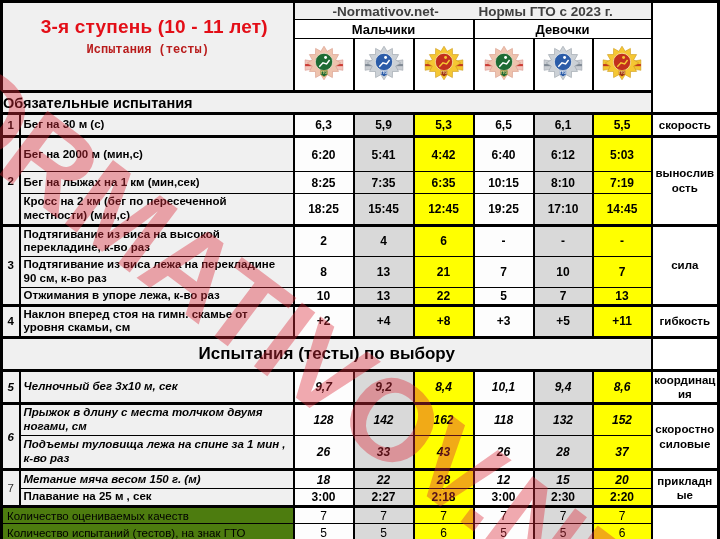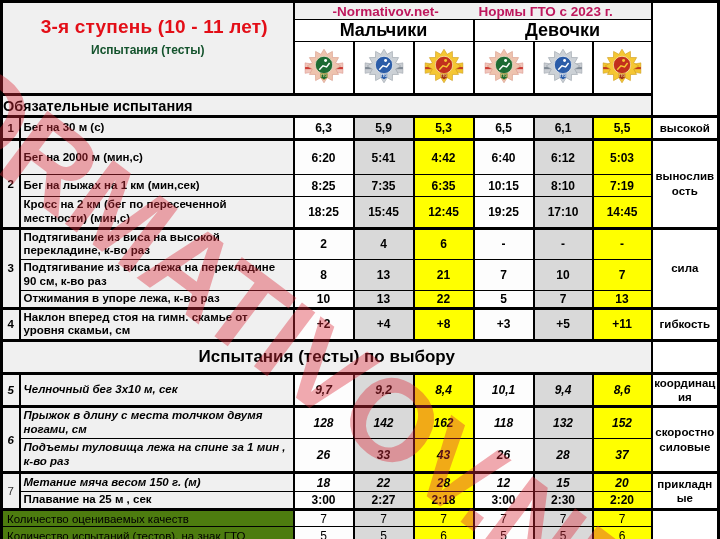--- a/index.html
+++ b/index.html
@@ -23,25 +23,25 @@
     border-left-width: 2px;
     border-right-width: 2px;
     vertical-align: middle;
     overflow: hidden;
     color: #000;
   }
   tr.tk td { border-top-width: 3px; }
   
   td.stage-cell { background:#f0f0f0; text-align:center; vertical-align:top; padding-top:13px; }
   .stage-title { color:#e30e17; font-weight:bold; font-size:19px; letter-spacing:0.2px;margin-left:13px; }
-  .stage-subtitle { color:#14532d; font-weight:bold; font-size:12px; margin-top:5px; }
+  .stage-subtitle { color:#b91c1c; font-weight:bold; font-size:12px; margin-top:5px;font-family:Liberation Mono, monospace; }
   td.site-header { background:#f0f0f0; }
   .site-header-inner { display:flex; justify-content:space-around; align-items:center; padding:0 18px; }
-  .site-header-inner span { color:#be185d; font-weight:bold; font-size:13.5px; white-space:nowrap; }
-  td.gender { background:#fff; text-align:center; font-weight:bold; font-size:18px; }
+  .site-header-inner span { color:#404040; font-weight:bold; font-size:13.5px; white-space:nowrap; }
+  td.gender { background:#fff; text-align:center; font-weight:bold; font-size:13px; }
   td.badge-cell { background:#fff; text-align:center; vertical-align:middle; padding:2px 0; }
   td.empty-top, td.empty-bottom { background:#fff; }
   
   td.sec1 { background:#f0f0f0; text-align:left; font-weight:bold; font-size:14.5px; }
   td.sec2 { background:#f0f0f0; text-align:center; font-weight:bold; font-size:17px; }
   
   td.num { background:#f0f0f0; text-align:center; font-weight:bold; font-size:11.5px; }
   td.num.light { font-weight:normal; color:#333; }
   td.name { background:#f0f0f0; text-align:left; font-weight:bold; font-size:11.5px; line-height:1.2; padding:1px 3px; }
   td.v { font-weight:bold; font-size:12px; text-align:center; }
@@ -190,21 +190,21 @@
 
     <tr class="tk" style="height:23px">
       <td class="num">1</td>
       <td class="name">Бег на 30 м (с)</td>
       <td class="v cb">6,3</td>
       <td class="v cs">5,9</td>
       <td class="v cg">5,3</td>
       <td class="v cb">6,5</td>
       <td class="v cs">6,1</td>
       <td class="v cg">5,5</td>
-      <td class="qual">высокой</td>
+      <td class="qual">скорость</td>
     </tr>
 
     <tr class="tk" style="height:35px">
       <td class="num" rowspan="3">2</td>
       <td class="name">Бег на 2000 м (мин,с)</td>
       <td class="v cb">6:20</td>
       <td class="v cs">5:41</td>
       <td class="v cg">4:42</td>
       <td class="v cb">6:40</td>
       <td class="v cs">6:12</td>

